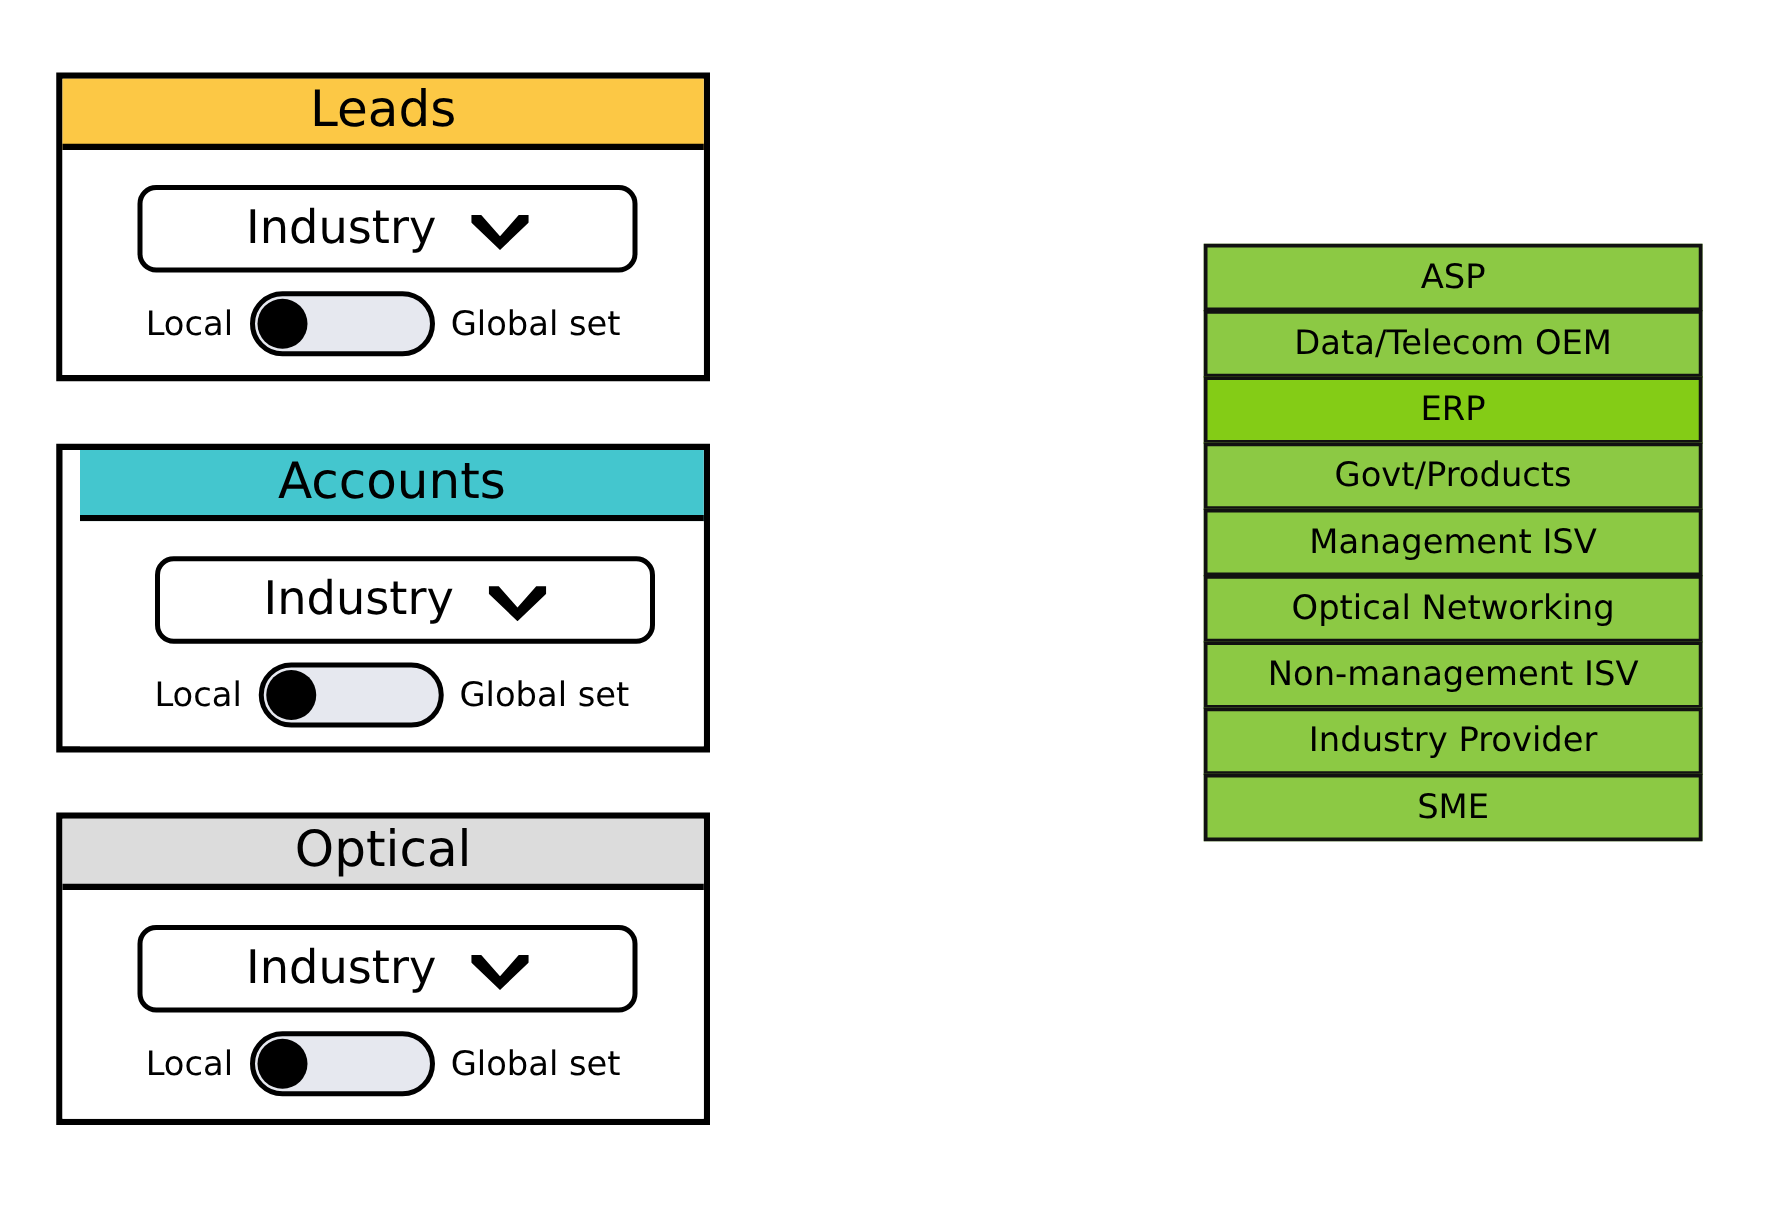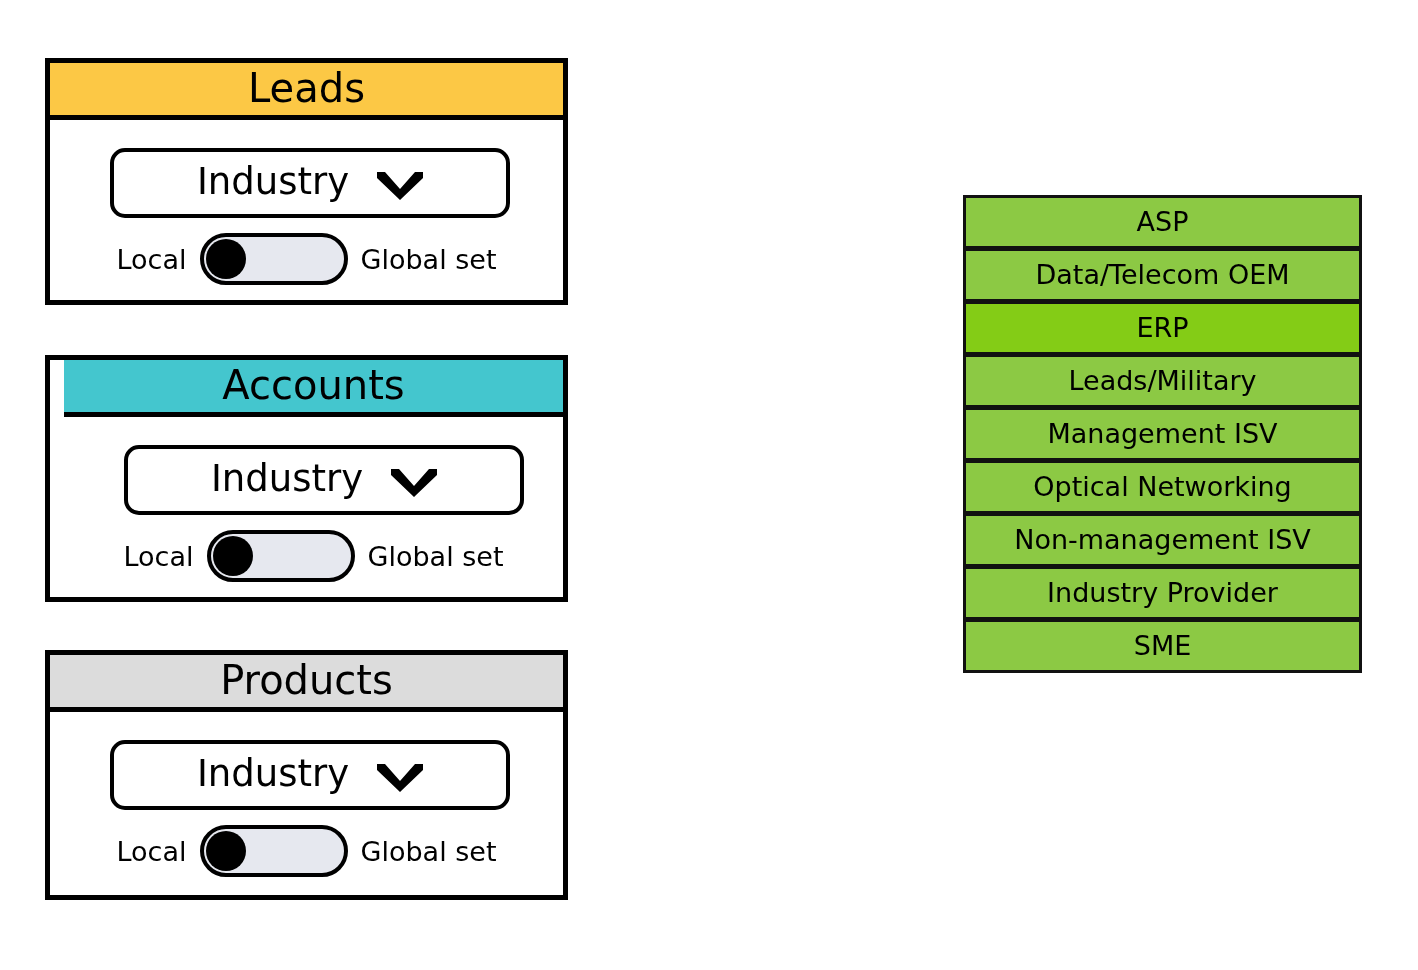--- a/index.html
+++ b/index.html
@@ -210,21 +210,21 @@
         <div class="toggle-switch">
           <span class="toggle-knob"></span>
         </div>
         <span class="toggle-side-label right">Global set</span>
       </div>
     </div>
   </div>
 
   <div class="card" id="card-2">
     <div class="card-header" style="background-color: rgb(220, 220, 220);">
-      <span class="card-header-title">Products</span>
+      <span class="card-header-title">Optical</span>
     </div>
     <div class="card-body">
       <div class="dropdown">
         <span class="dropdown-label">Industry</span>
         <span class="chevron-down-icon">
           <svg width="46" height="30" viewBox="0 0 46 30" xmlns="http://www.w3.org/2000/svg">
             <polygon points="0,2 8,2 23,19 38,2 46,2 46,8 23,30 0,8" fill="#000000"></polygon>
           </svg>
         </span>
       </div>
@@ -242,21 +242,21 @@
     <div class="option-item" style="background-color: rgb(140, 201, 68);">
       <span class="option-item-label">ASP</span>
     </div>
     <div class="option-item" style="background-color: rgb(140, 201, 68);">
       <span class="option-item-label">Data/Telecom OEM</span>
     </div>
     <div class="option-item" style="background-color: #84cc16;">
       <span class="option-item-label">ERP</span>
     </div>
     <div class="option-item" style="background-color: rgb(140, 201, 68);">
-      <span class="option-item-label">Leads/Military</span>
+      <span class="option-item-label">Govt/Products</span>
     </div>
     <div class="option-item" style="background-color: rgb(140, 201, 68);">
       <span class="option-item-label">Management ISV</span>
     </div>
     <div class="option-item" style="background-color: rgb(140, 201, 68);">
       <span class="option-item-label">Optical Networking</span>
     </div>
     <div class="option-item" style="background-color: rgb(140, 201, 68);">
       <span class="option-item-label">Non-management ISV</span>
     </div>

